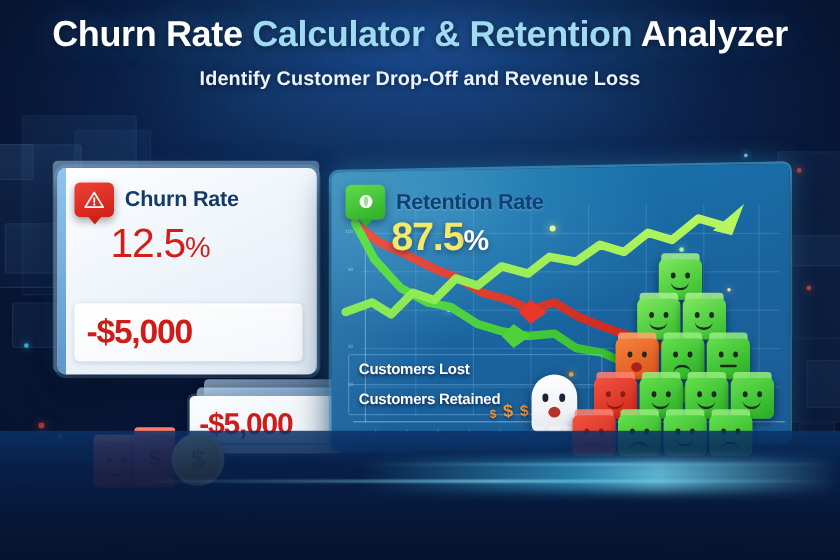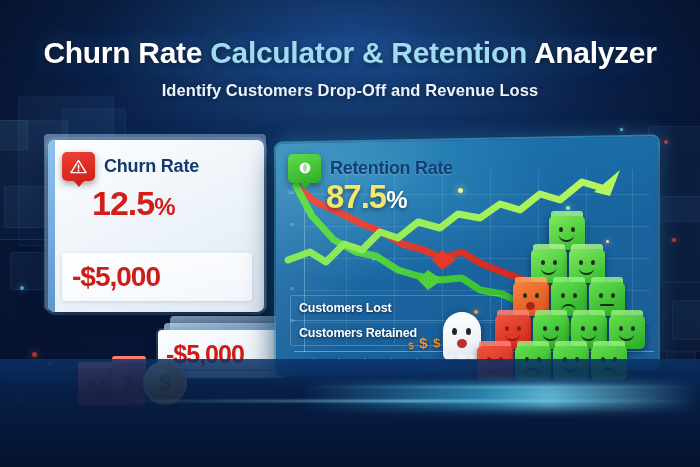--- a/index.html
+++ b/index.html
@@ -49,21 +49,21 @@
     position:absolute; border-radius:2px;
     background:rgba(130,200,255,.07);
     border:1px solid rgba(150,210,255,.09);
   }
   .dot {
     position:absolute; border-radius:50%;
     filter:blur(.6px);
   }
 
   
-  .title-wrap { position:absolute; left:0; right:0; top:36px; text-align:center; }
+  .title-wrap { position:absolute; left:0; right:0; top:12px; text-align:center; }
   .title {
     font-size:30px; font-weight:bold; letter-spacing:-.3px;
     white-space:nowrap;
     text-shadow:0 2px 7px rgba(0,0,0,.55), 0 0 22px rgba(90,170,255,.4);
   }
   .t-w { color:#ffffff; }
   .t-c { color:#9fdcf4; }
   .subtitle {
     margin-top:11px;
     font-size:16.5px; font-weight:600; color:#eaf4ff;
@@ -96,21 +96,21 @@
     content:""; position:absolute; bottom:-6px; left:50%; transform:translateX(-50%);
     width:0; height:0; border-left:6px solid transparent; border-right:6px solid transparent;
   }
   .badge.red::after  { border-top:7px solid #cf1f17; }
   .badge.green::after{ border-top:7px solid #2fae28; }
 
   .card-label {
     font-size:18px; font-weight:bold; color:#123a6b; letter-spacing:-.2px;
   }
   .big-red {
-    font-size:34px; font-weight:bold; color:#d31d18; letter-spacing:-1px;
+    font-size:34px; font-weight:normal; color:#d31d18; letter-spacing:-1px;
     line-height:1; margin-top:5px; margin-left:30px;
   }
   .big-red .pct { font-size:24px; }
 
   .lc-sub {
     position:absolute; left:14px; right:12px; bottom:11px;
     background:linear-gradient(165deg,#ffffff,#f2f6fb);
     border-radius:4px; padding:8px 10px 10px 10px;
     box-shadow:inset 0 1px 0 #fff, 0 1px 4px rgba(20,50,90,.15);
   }
@@ -305,21 +305,21 @@
   <div class="dot" style="left:62px;top:404px;width:3px;height:3px;background:#b33127;box-shadow:0 0 5px #b33127;"></div>
   <div class="dot" style="left:150px;top:418px;width:3px;height:3px;background:#a82c22;box-shadow:0 0 5px #a82c22;"></div>
   <div class="dot" style="left:664px;top:140px;width:4px;height:4px;background:#e0483c;box-shadow:0 0 6px #e0483c;"></div>
   <div class="dot" style="left:672px;top:238px;width:4px;height:4px;background:#e0483c;box-shadow:0 0 6px #e0483c;"></div>
   <div class="dot" style="left:620px;top:128px;width:3px;height:3px;background:#7ad8ff;box-shadow:0 0 5px #7ad8ff;"></div>
 
   <div class="bg-vig"></div>
 
   <div class="title-wrap">
     <div class="title"><span class="t-w">Churn Rate </span><span class="t-c">Calculator </span><span class="t-c">&amp; Retention </span><span class="t-w">Analyzer</span></div>
-    <div class="subtitle">Identify Customers Drop-Off and Revenue Loss</div>
+    <div class="subtitle">Identify Customer Drop-Off and Revenue Loss</div>
   </div>
 
   <div class="stack" style="left:44px;top:134px;width:222px;height:176px;opacity:.55;"></div>
   <div class="left-card">
     <div class="lc-top">
       <div class="badge-row">
         <div class="badge red">
           <svg width="17" height="15" viewBox="0 0 17 15" aria-hidden="true">
             <path d="M8.5 1.4 L16 13.6 L1 13.6 Z" fill="none" stroke="#fff" stroke-width="1.4" stroke-linejoin="round"></path>
             <rect x="7.8" y="5.4" width="1.5" height="4.6" rx=".7" fill="#fff"></rect>

